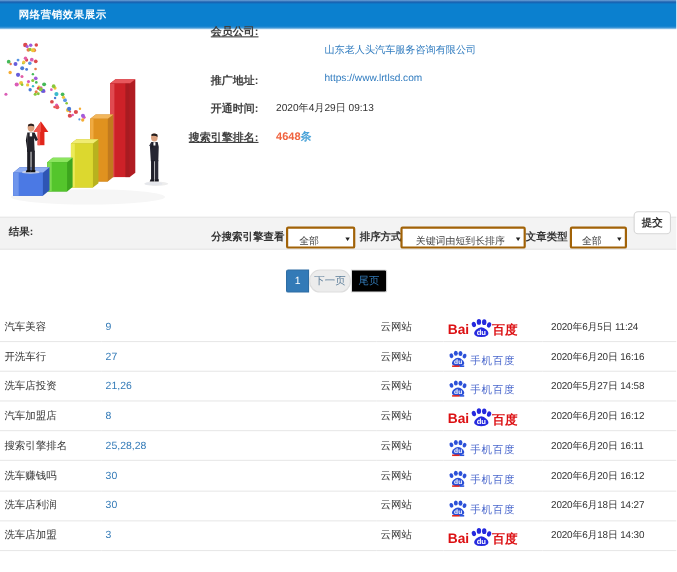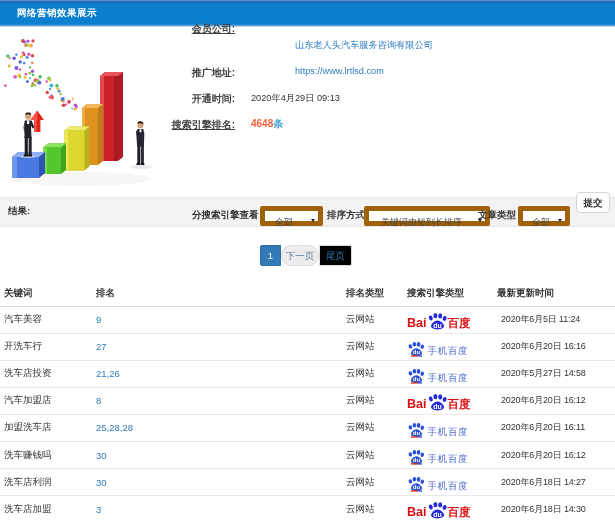--- a/index.html
+++ b/index.html
@@ -9,21 +9,21 @@
   .topbar{left:0;top:0;width:615px;height:27px;
     background:linear-gradient(to bottom,#6ea3d8 0%,#1a5fae 7%,#0b80cf 14%,#0b80cf 88%,#4399d8 94%,#d4e8f6 99%,#ffffff 100%);}
   .topbar .t{position:absolute;left:17px;top:7px;font-size:9.5px;font-weight:bold;color:#fff;letter-spacing:0.5px;}
   
   .flabel{font-size:10px;font-weight:bold;color:#404040;text-align:right;width:140px;}
   .fval{font-size:9.2px;color:#333;}
   a.blue{color:#2f7bbf;text-decoration:none;margin-left:44px;}
   
   .filterbar{left:0;top:197px;width:615px;height:30px;background:#f3f3f3;border-top:1px solid #e6e6e6;border-bottom:1px solid #e6e6e6;box-sizing:border-box;}
   .blabel{font-size:9.5px;font-weight:bold;color:#333;}
-  .sel{position:absolute;height:20px;background:#fff;border:5px solid #a16207;border-radius:2px;font-size:9px;color:#444;box-sizing:border-box;}
+  .sel{position:absolute;height:20px;background:#fff;border:2px solid #a16207;border-radius:2px;font-size:9px;color:#444;box-sizing:border-box;}
   .sel span{position:absolute;left:7px;top:4.5px;}
   .sel .car{position:absolute;right:3.5px;top:7.5px;width:0;height:0;border-left:2.8px solid transparent;border-right:2.8px solid transparent;border-top:3.8px solid #222;}
   .btn{position:absolute;height:21px;background:#fff;border:1px solid #d5d5d5;border-radius:4px;color:#333;font-size:9.5px;box-sizing:border-box;text-align:center;line-height:19px;font-weight:bold;}
   
   .pg{position:absolute;height:21px;box-sizing:border-box;font-size:9.5px;line-height:19px;text-align:center;border:1px solid #ddd;background:#000000;color:#337ab7;}
   .pg.act{background:#337ab7;border-color:#2e6da4;color:#fff;border-radius:2px 0 0 2px;}
   .pg.gray{background:#ececec;color:#5c7d99;}
   .pg.last{border-radius:0 2px 2px 0;}
   
   table.tbl{position:absolute;left:0;top:284px;width:615px;border-collapse:collapse;table-layout:fixed;}
@@ -186,21 +186,21 @@
   </svg>
 
   <div class="abs filterbar"></div>
   <div class="abs blabel" style="left:8px;top:205px;">结果:</div>
   <div class="abs blabel" style="left:192px;top:209px;">分搜索引擎查看</div>
   <div class="sel" style="left:260px;top:206px;width:63px;">
     <span style="left:10px;">全部</span>
     <i class="car"></i>
   </div>
   <div class="abs blabel" style="left:327px;top:209px;">排序方式</div>
-  <div class="sel" style="left:364px;top:206px;width:126px;">
+  <div class="sel" style="left:364px;top:206px;width:114px;">
     <span style="left:12px;">关键词由短到长排序</span>
     <i class="car"></i>
   </div>
   <div class="abs blabel" style="left:478px;top:209px;">文章类型</div>
   <div class="sel" style="left:518px;top:206px;width:52px;">
     <span style="left:9px;">全部</span>
     <i class="car"></i>
   </div>
   <div class="btn" style="left:576px;top:192px;width:34px;">提交</div>
 
@@ -210,27 +210,20 @@
 
   <table class="tbl">
     <colgroup>
       <col style="width:92px">
       <col style="width:250px">
       <col style="width:61px">
       <col style="width:90px">
       <col style="width:122px">
     </colgroup>
     <tbody>
-      <tr>
-        <th>关键词</th>
-        <th>排名</th>
-        <th>排名类型</th>
-        <th>搜索引擎类型</th>
-        <th>最新更新时间</th>
-      </tr>
     <tr>
         <td>汽车美容</td>
         <td class="rank">9</td>
         <td>云网站</td>
         <td class="lgc">
           <svg width="64" height="20" viewBox="0 0 64 20" style="display:block;margin:6px 0 0 0">
             <text x="0" y="13.5" font-family="Liberation Sans" font-size="12.5" font-weight="bold" fill="#dc0f12">Bai</text>
             <text x="40.5" y="14" font-family="Liberation Sans" font-size="11.5" font-weight="bold" fill="#dc0f12">百度</text>
             <g fill="#2529de">
               <ellipse cx="23.8" cy="5.0" rx="1.9" ry="2.5" transform="rotate(-18 23.8 5.0)"></ellipse>
@@ -300,21 +293,21 @@
               <ellipse cx="33.2" cy="2.9" rx="2.0" ry="2.6"></ellipse>
               <ellipse cx="37.6" cy="5.4" rx="1.9" ry="2.5" transform="rotate(18 37.6 5.4)"></ellipse>
               <path d="M25.8,9.8 Q30.5,5 35.3,9.8 Q38.2,12.8 36.3,14.7 Q34.3,16.4 30.5,16.4 Q26.7,16.4 24.8,14.7 Q22.9,12.8 25.8,9.8 Z"></path>
             </g>
             <text x="30.6" y="14.6" font-family="Liberation Sans" font-size="7" font-weight="bold" fill="#fff" text-anchor="middle">du</text>
           </svg>
         </td>
         <td class="date">2020年6月20日 16:12</td>
       </tr>
     <tr>
-        <td>加盟洗车店</td>
+        <td>搜索引擎排名</td>
         <td class="rank">25,28,28</td>
         <td>云网站</td>
         <td class="lgc">
           <svg width="64" height="18" viewBox="0 0 64 18" style="display:block;margin:6px 0 0 0">
             <g fill="#2b50d8">
               <ellipse cx="3.4" cy="5.4" rx="1.7" ry="2.2" transform="rotate(-20 3.4 5.4)"></ellipse>
               <ellipse cx="7.4" cy="3.2" rx="1.8" ry="2.3"></ellipse>
               <ellipse cx="11.6" cy="3.4" rx="1.8" ry="2.3"></ellipse>
               <ellipse cx="15.3" cy="5.7" rx="1.7" ry="2.2" transform="rotate(20 15.3 5.7)"></ellipse>
               <path d="M5.2,9.4 Q9.4,5.1 13.6,9.4 Q16,12 14.4,13.6 Q12.6,15 9.4,15 Q6.2,15 4.5,13.6 Q2.9,12 5.2,9.4 Z"></path>

